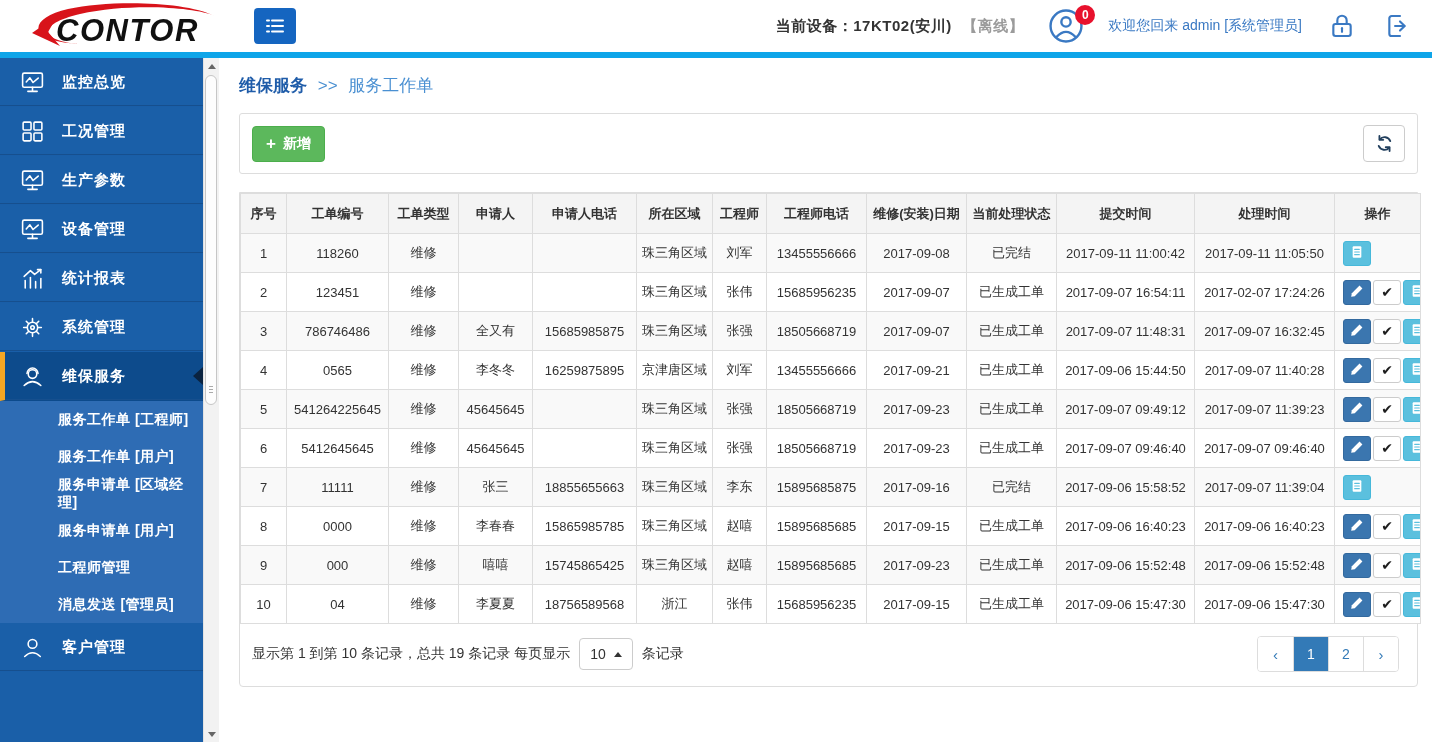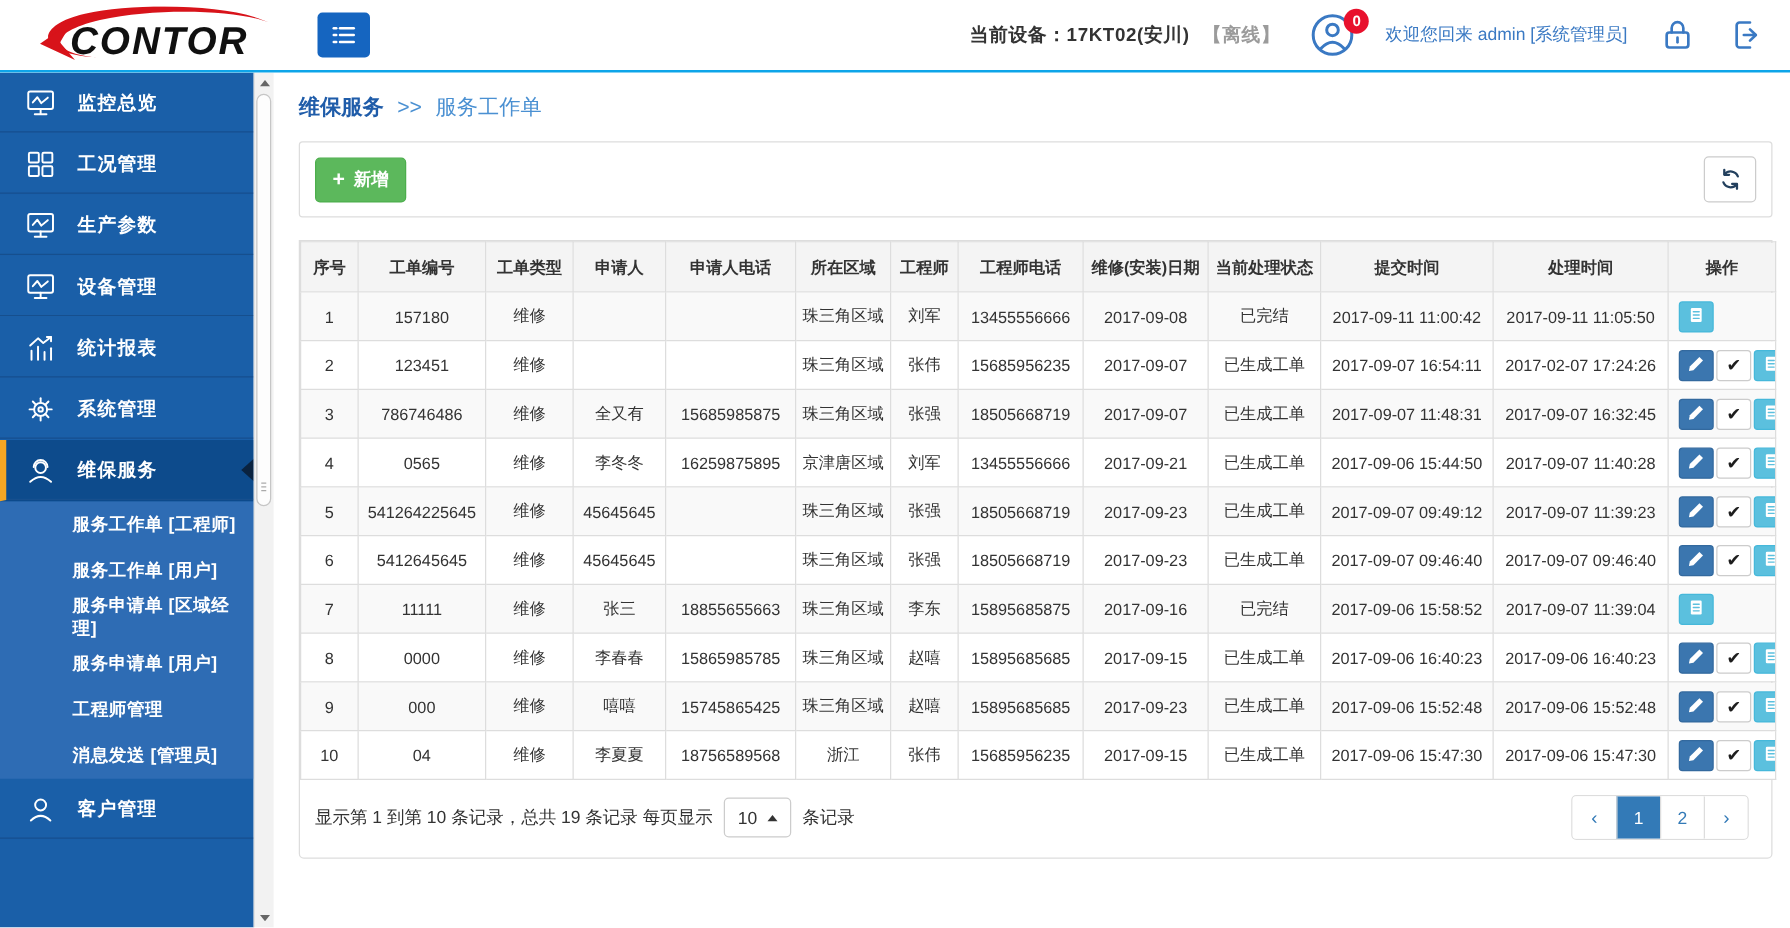--- a/index.html
+++ b/index.html
@@ -5,21 +5,21 @@
   * { box-sizing: border-box; }
   html,body { margin:0; padding:0; }
   body {
     width:1432px; height:742px; position:relative; overflow:hidden;
     font-family:"Liberation Sans","DejaVu Sans",sans-serif; background:#fff; color:#333;
   }
 
   
   .header {
     position:absolute; top:0; left:0; right:0; height:58px; background:#fff;
-    border-bottom:2px solid #0ea5e9; display:flex; align-items:center; padding:0 18px; z-index:10;
+    border-bottom:6px solid #0ea5e9; display:flex; align-items:center; padding:0 18px; z-index:10;
   }
   .logo { width:210px; height:46px; flex:0 0 auto; }
   .menu-toggle {
     width:42px; height:36px; background:#1565c0; border:none; border-radius:4px;
     margin-left:26px; display:flex; align-items:center; justify-content:center; cursor:pointer;
   }
   .header-right { margin-left:auto; display:flex; align-items:center; gap:24px; }
   .device-info { font-size:15px; font-weight:bold; color:#333; letter-spacing:0.5px; }
   .device-info .offline { color:#9b9b9b; margin-left:6px; }
   .notif { position:relative; width:36px; height:36px; cursor:pointer; }
@@ -340,21 +340,21 @@
             <th>维修(安装)日期</th>
             <th>当前处理状态</th>
             <th>提交时间</th>
             <th>处理时间</th>
             <th>操作</th>
           </tr>
         </thead>
       <tbody id="tbody">
           <tr>
             <td>1</td>
-            <td>157180</td>
+            <td>118260</td>
             <td>维修</td>
             <td></td>
             <td></td>
             <td>珠三角区域</td>
             <td>刘军</td>
             <td>13455556666</td>
             <td>2017-09-08</td>
             <td>已完结</td>
             <td>2017-09-11 11:00:42</td>
             <td>2017-09-11 11:05:50</td>

